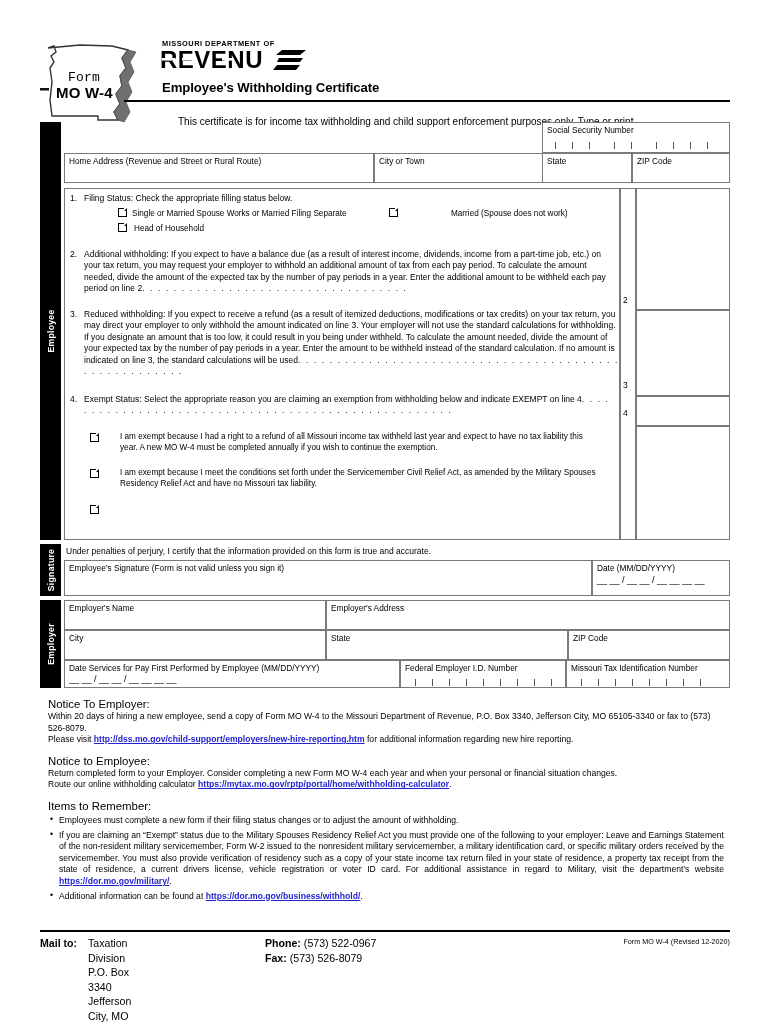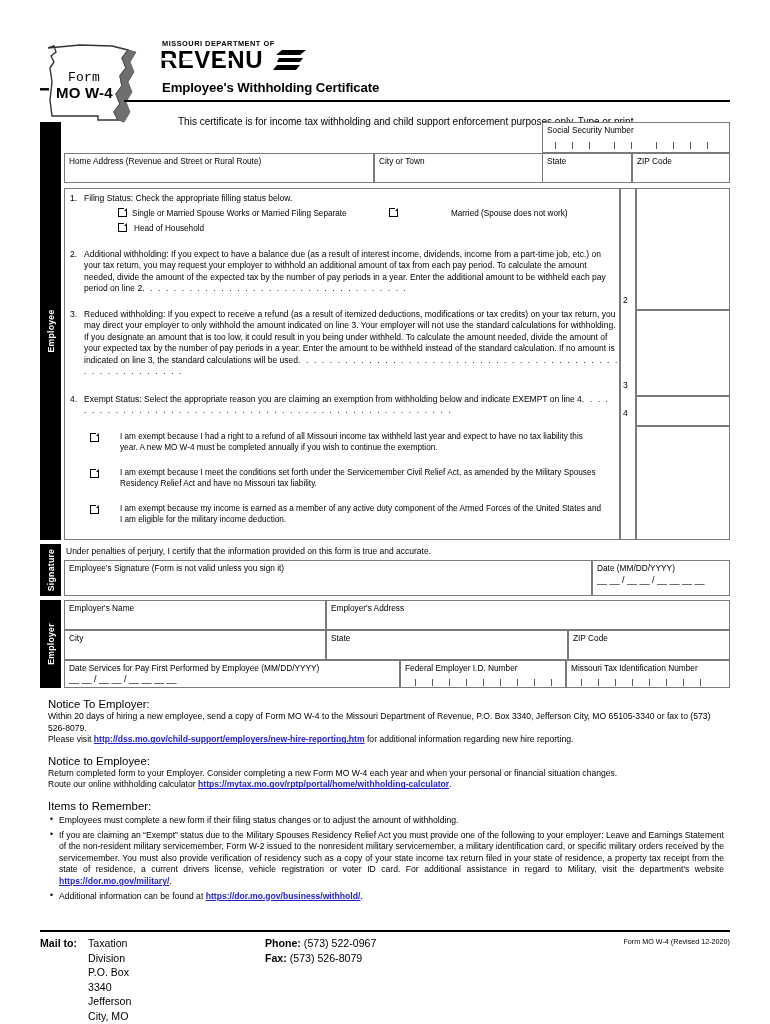--- a/index.html
+++ b/index.html
@@ -197,21 +197,20 @@
       </div>
       <div class="linenum" style="left:559px;top:286px;">4</div>
 
       <div class="cbox" style="left:26px;top:311px;"></div>
       <div class="cblabel" style="left:56px;top:309px;width:482px;">I am exempt because I had a right to a refund of all Missouri income tax withheld last year and expect to have no tax liability this year. A new MO W-4 must be completed annually if you wish to continue the exemption.</div>
 
       <div class="cbox" style="left:26px;top:347px;"></div>
       <div class="cblabel" style="left:56px;top:345px;width:482px;">I am exempt because I meet the conditions set forth under the Servicemember Civil Relief Act, as amended by the Military Spouses Residency Relief Act and have no Missouri tax liability.</div>
 
       <div class="cbox" style="left:26px;top:383px;"></div>
-      <div class="cblabel" style="left:56px;top:381px;width:482px;">I am exempt because my income is earned as a member of any active duty component of the Armed Forces of the United States and I am eligible for the military income deduction.</div>
 
       <div class="item" style="left:2px;top:424px;width:640px;">
         <span class="txt" style="left:0;">Under penalties of perjury, I certify that the information provided on this form is true and accurate.</span>
       </div>
       <div class="cell" style="left:0;top:438px;width:528px;height:36px;">
         <div class="lbl">Employee's Signature (Form is not valid unless you sign it)</div>
       </div>
       <div class="cell" style="left:528px;top:438px;width:138px;height:36px;padding-left:32px;">
         <div class="lbl">Date (MM/DD/YYYY)</div>
         <div class="dateline" style="left:4px;top:14px;">__ __ / __ __ / __ __ __ __</div>

